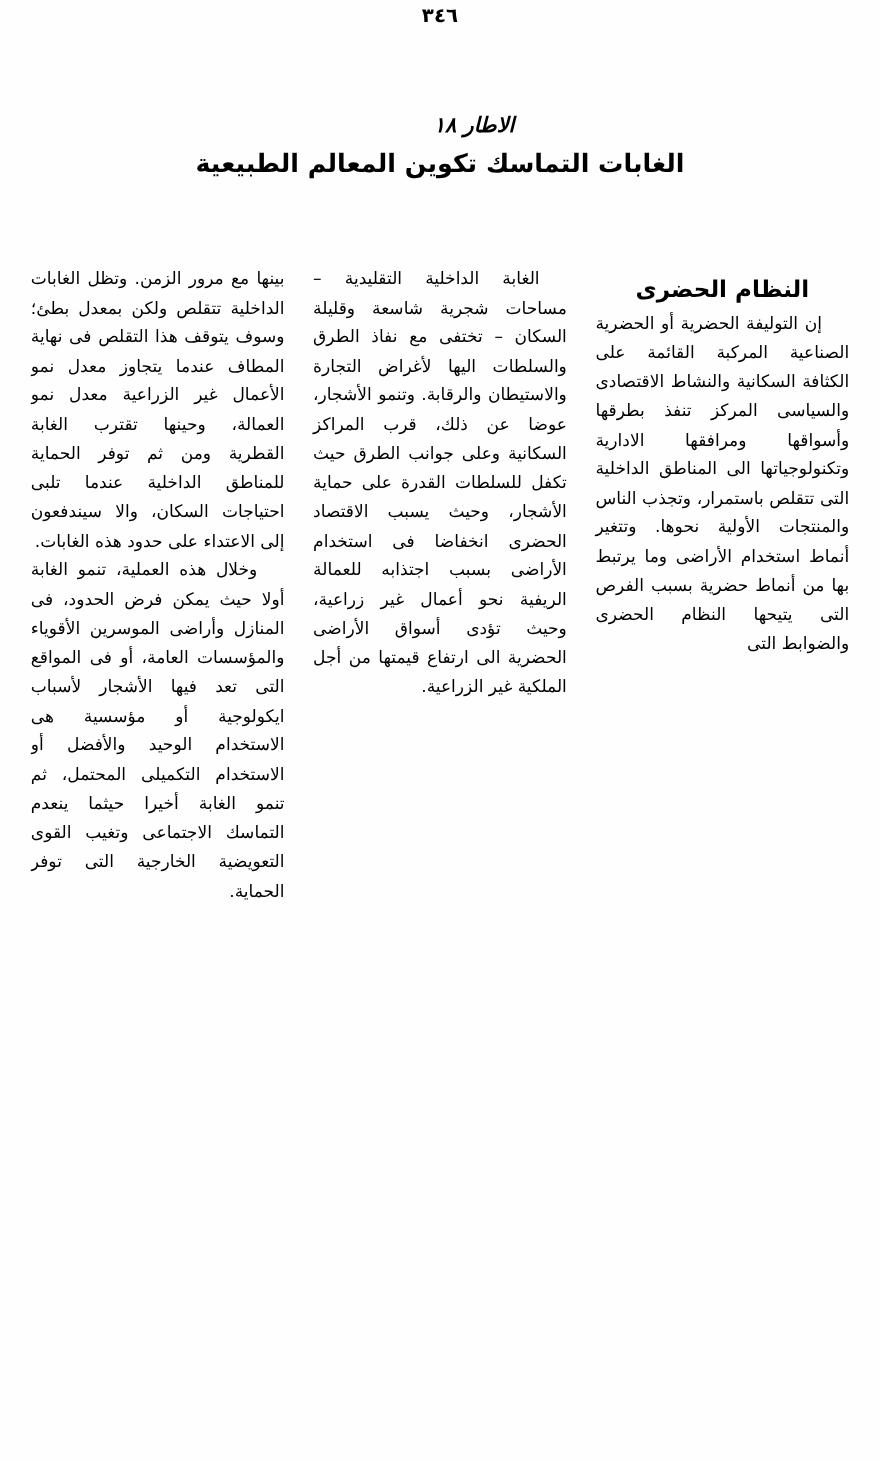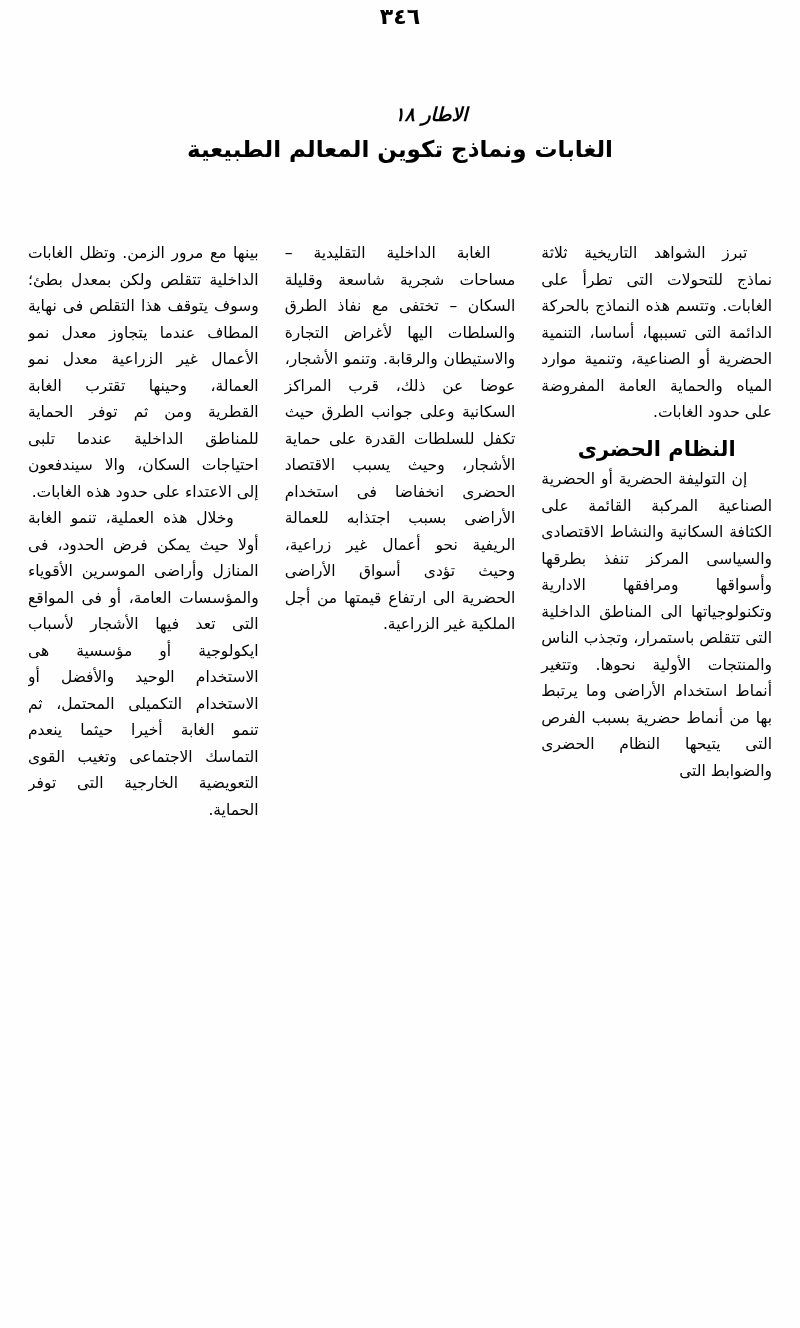--- a/index.html
+++ b/index.html
@@ -17,21 +17,21 @@
     font-family: "DejaVu Sans", sans-serif;
     direction: rtl;
     overflow: hidden;
   }
   .page-number {
     position: absolute;
     top: 4px;
     left: 0;
     width: 100%;
     text-align: center;
-    font-size: 22px;
+    font-size: 18px;
     font-weight: bold;
     letter-spacing: 1px;
   }
   .frame-label {
     position: absolute;
     top: 103px;
     left: 0;
     width: 100%;
     text-align: center;
     font-size: 19px;
@@ -85,26 +85,25 @@
 </style>
 </head>
 <body>
 
 <div class="page">
 
   <div class="page-number">٣٤٦</div>
 
   <div class="frame-label">الاطار ١٨</div>
 
-  <h1 class="doc-title">الغابات ونماذج تكوين المعالم الطبيعية</h1>
+  <h1 class="doc-title">الغابات التماسك تكوين المعالم الطبيعية</h1>
 
   <div class="columns">
 
     <div class="column">
-      <p class="para indent">تبرز الشواهد التاريخية ثلاثة نماذج للتحولات التى تطرأ على الغابات. وتتسم هذه النماذج بالحركة الدائمة التى تسببها، أساسا، التنمية الحضرية أو الصناعية، وتنمية موارد المياه والحماية العامة المفروضة على حدود الغابات.</p>
       <h2 class="subheading">النظام الحضرى</h2>
       <p class="para indent">إن التوليفة الحضرية أو الحضرية الصناعية المركبة القائمة على الكثافة السكانية والنشاط الاقتصادى والسياسى المركز تنفذ بطرقها وأسواقها ومرافقها الادارية وتكنولوجياتها الى المناطق الداخلية التى تتقلص باستمرار، وتجذب الناس والمنتجات الأولية نحوها. وتتغير أنماط استخدام الأراضى وما يرتبط بها من أنماط حضرية بسبب الفرص التى يتيحها النظام الحضرى والضوابط التى</p>
     </div>
 
     <div class="column">
       <p class="para indent">الغابة الداخلية التقليدية – مساحات شجرية شاسعة وقليلة السكان – تختفى مع نفاذ الطرق والسلطات اليها لأغراض التجارة والاستيطان والرقابة. وتنمو الأشجار، عوضا عن ذلك، قرب المراكز السكانية وعلى جوانب الطرق حيث تكفل للسلطات القدرة على حماية الأشجار، وحيث يسبب الاقتصاد الحضرى انخفاضا فى استخدام الأراضى بسبب اجتذابه للعمالة الريفية نحو أعمال غير زراعية، وحيث تؤدى أسواق الأراضى الحضرية الى ارتفاع قيمتها من أجل الملكية غير الزراعية.</p>
     </div>
 
     <div class="column">
       <p class="para">بينها مع مرور الزمن. وتظل الغابات الداخلية تتقلص ولكن بمعدل بطئ؛ وسوف يتوقف هذا التقلص فى نهاية المطاف عندما يتجاوز معدل نمو الأعمال غير الزراعية معدل نمو العمالة، وحينها تقترب الغابة القطرية ومن ثم توفر الحماية للمناطق الداخلية عندما تلبى احتياجات السكان، والا سيندفعون إلى الاعتداء على حدود هذه الغابات.</p>

